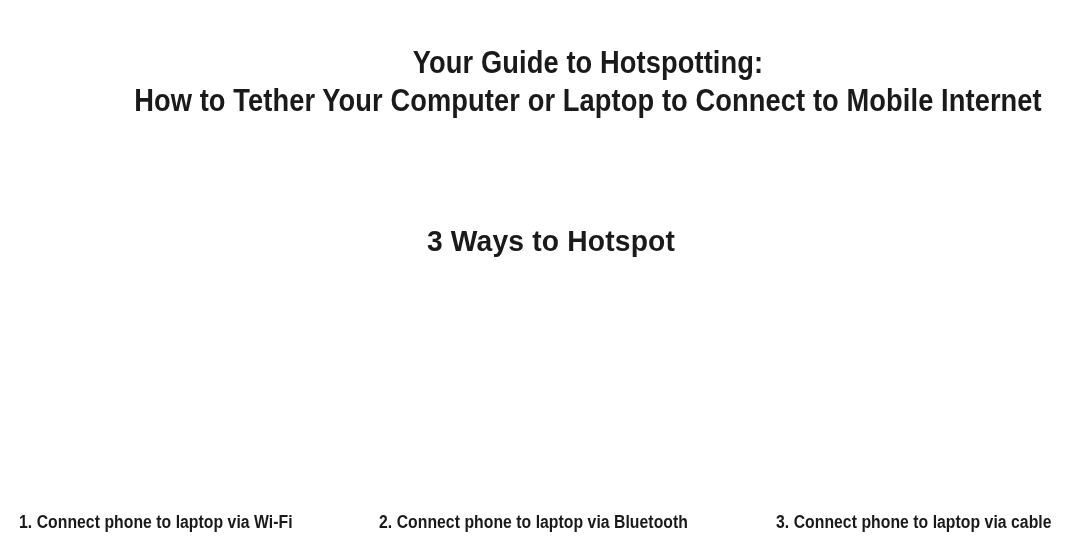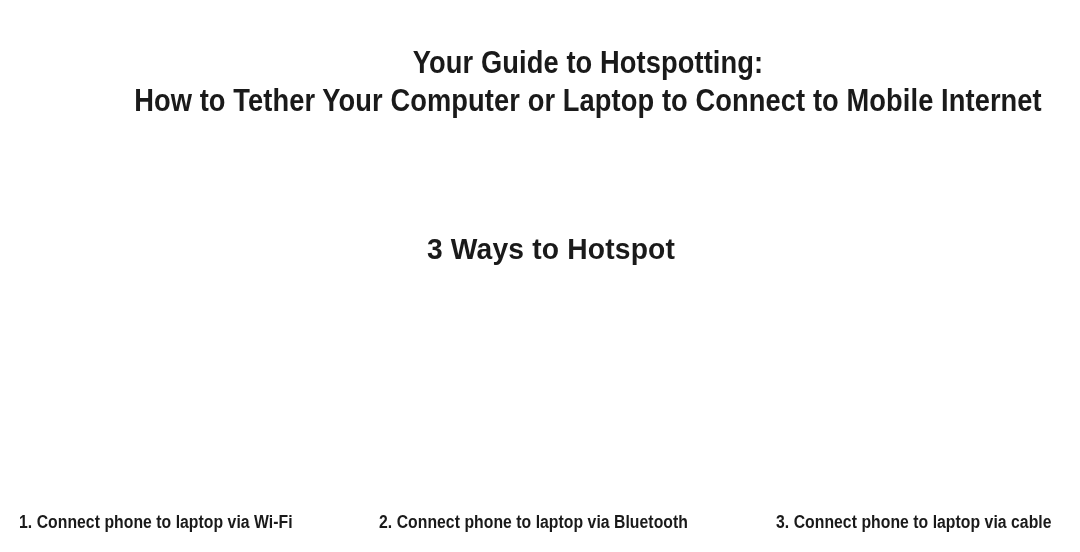--- a/index.html
+++ b/index.html
@@ -48,21 +48,20 @@
     font-size: 31px;
   }
 
   
   .section-heading {
     position: absolute;
     left: 0;
     top: 222px;
     width: 1080px;
     text-align: center;
-    margin-top: 8px;
   }
   .section-heading-text {
     display: inline-block;
     color: #1a1a1a;
     font-family: "Liberation Sans Narrow", "Liberation Sans", "DejaVu Sans", sans-serif;
     font-weight: 700;
     font-size: 30px;
     line-height: 38px;
     letter-spacing: 0.2px;
     transform: scaleX(0.94);

